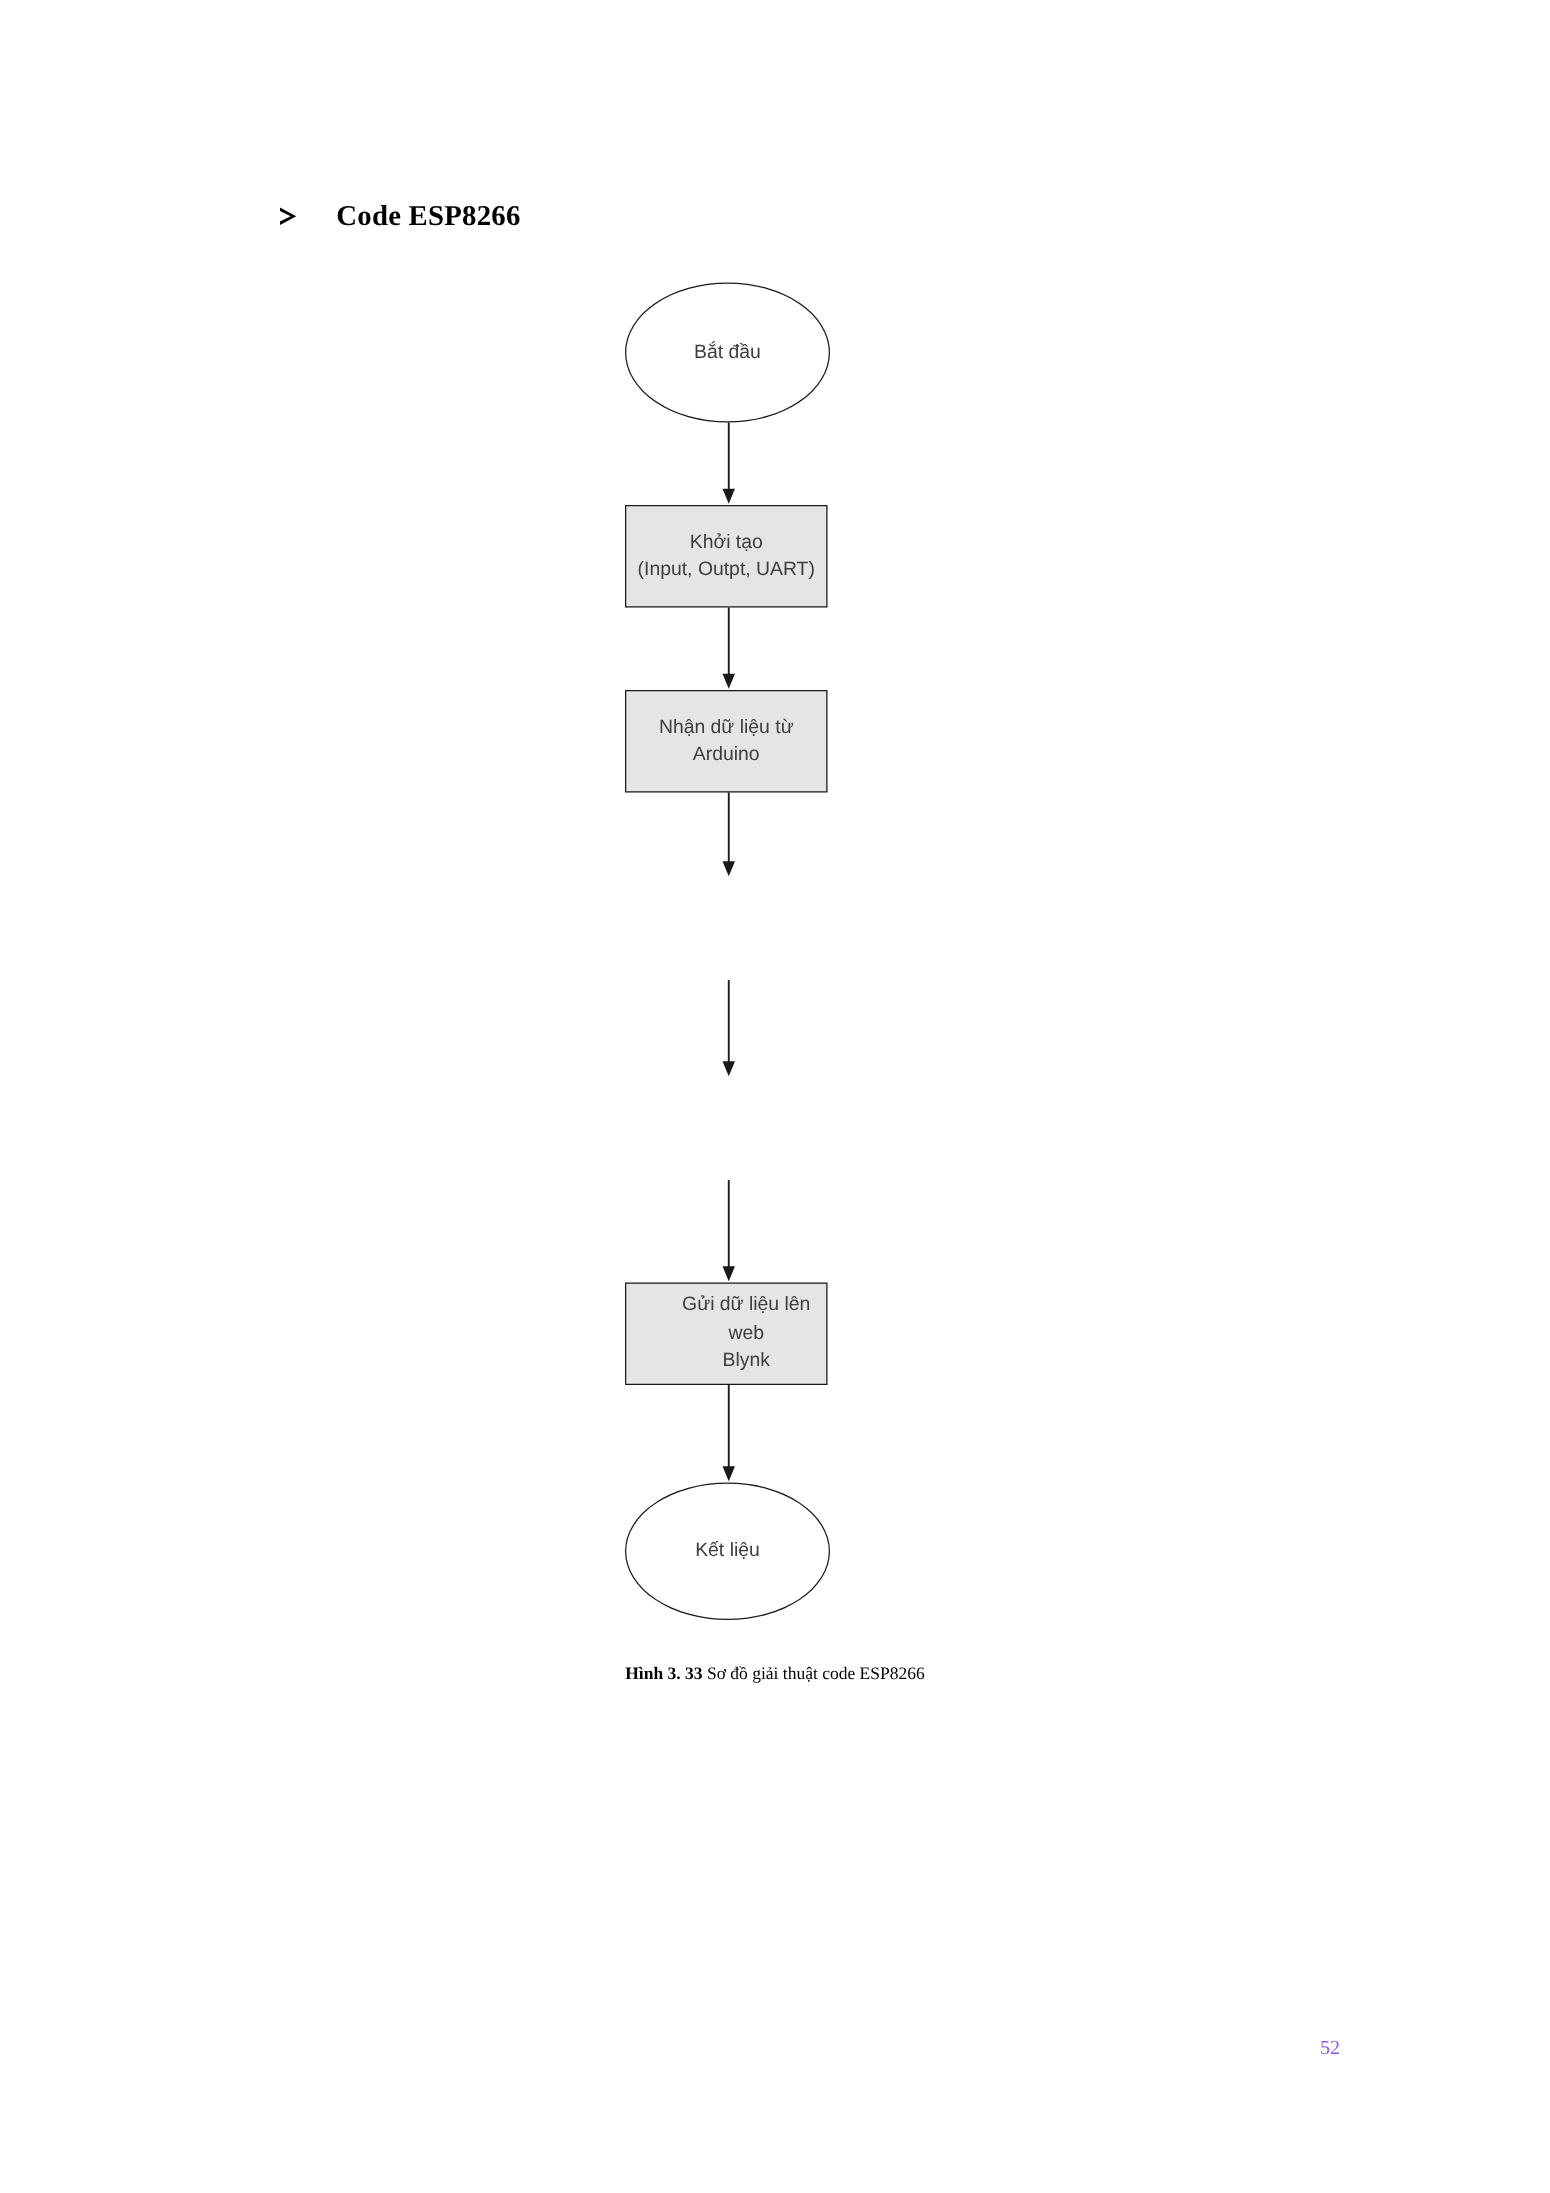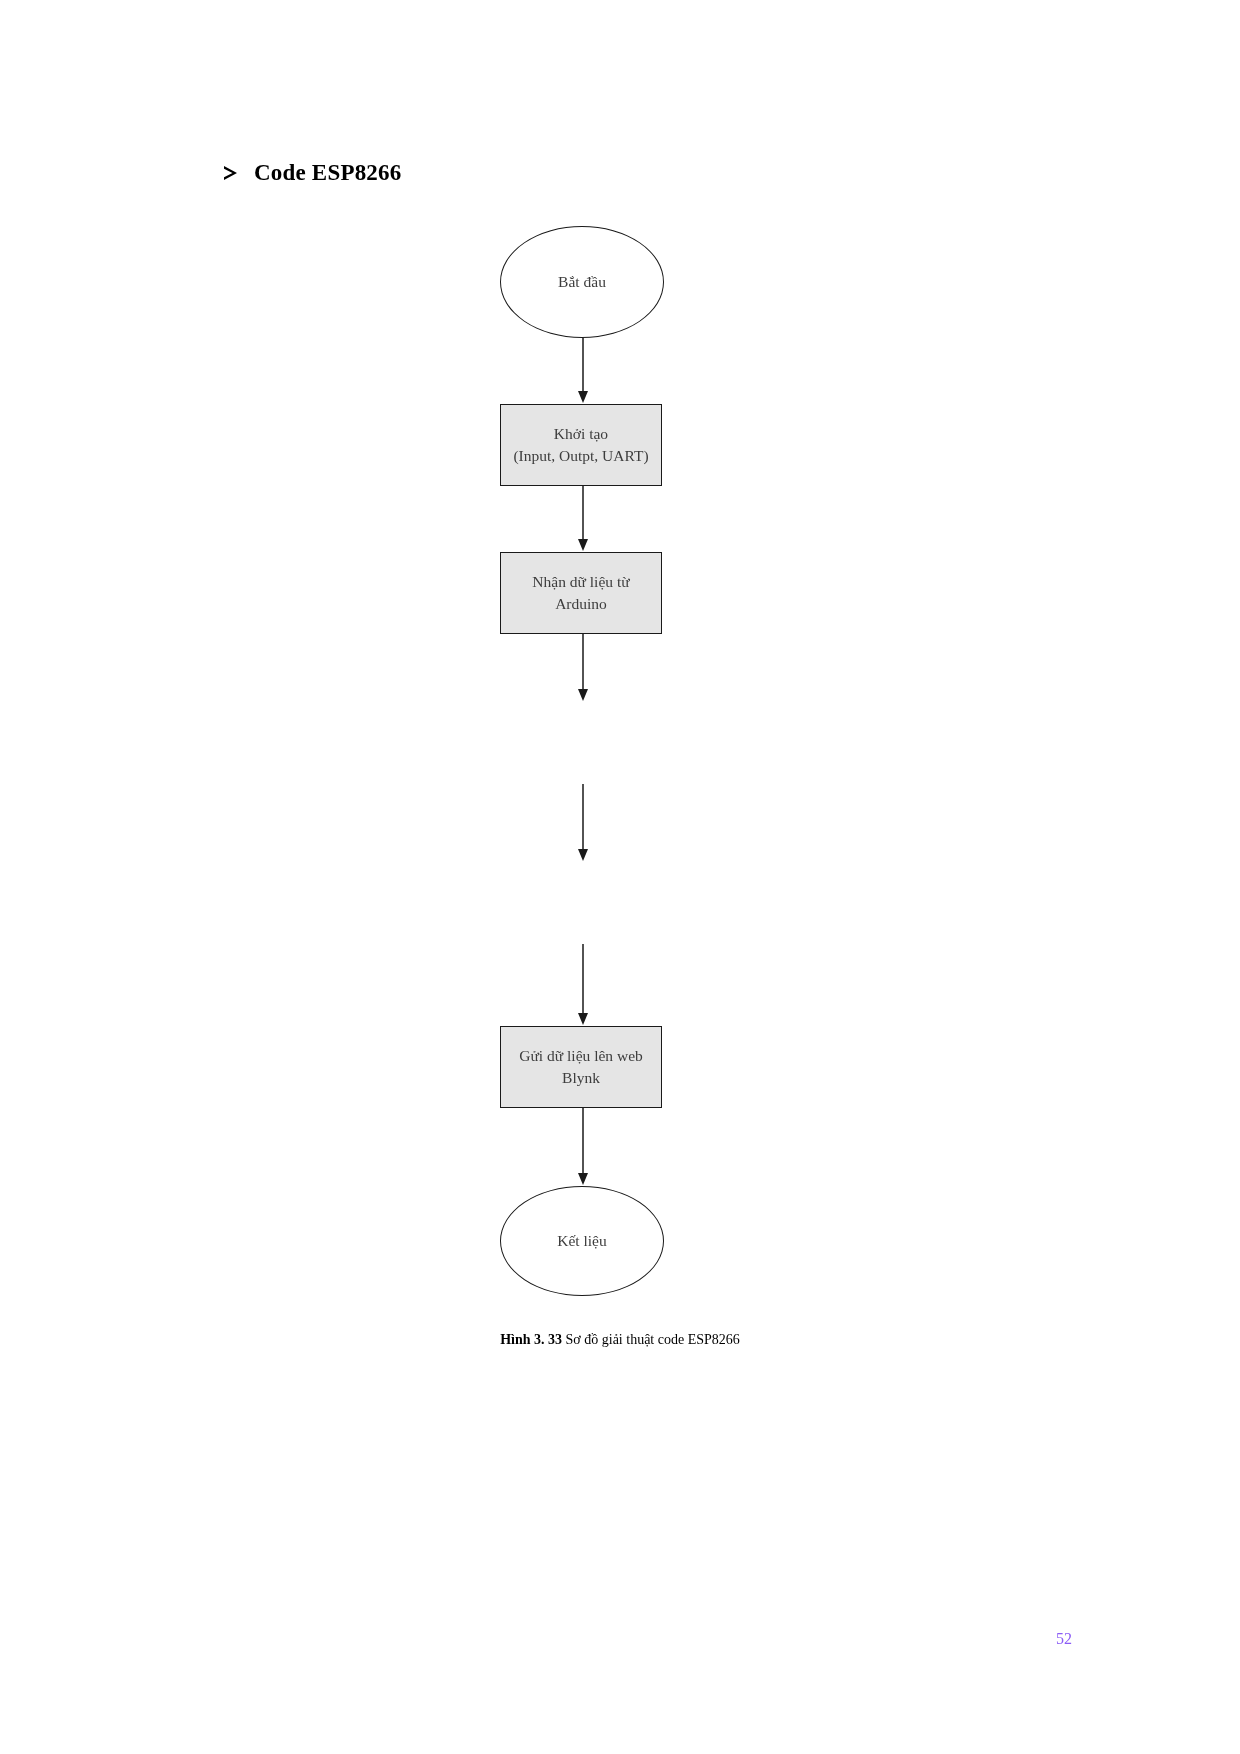--- a/index.html
+++ b/index.html
@@ -16,21 +16,21 @@
     font-family: "Liberation Serif", serif;
   }
 
   
   .heading {
     position: absolute;
     left: 222px;
     top: 160px;
     display: flex;
     align-items: center;
-    gap: 14px;
+    gap: 29px;
   }
   .bullet-arrow {
     display: inline-block;
     width: 18px;
     height: 20px;
     position: relative;
     flex: none;
   }
   .bullet-arrow svg { display: block; }
   .heading-text {
@@ -51,21 +51,21 @@
     height: 1754px;
     pointer-events: none;
   }
   .flow-node {
     position: absolute;
     box-sizing: border-box;
     display: flex;
     align-items: center;
     justify-content: center;
     text-align: center;
-    font-family: Liberation Serif, serif;
+    font-family: Liberation Sans, sans-serif;
     font-size: 15.5px;
     line-height: 1.45;
     color: #3d3d3d;
     pointer-events: auto;
   }
   .node-terminator {
     border: 1.3px solid #1a1a1a;
     border-radius: 50%;
     background: #ffffff;
   }
@@ -164,21 +164,21 @@
     </div>
 
 
     <div class="connector" style="left:575px; top:944px;">
       <svg width="16" height="82" viewBox="0 0 16 82">
         <line x1="8" y1="0" x2="8" y2="73" stroke="#1a1a1a" stroke-width="1.5"></line>
         <path d="M8 81 L3 69 L13 69 Z" fill="#1a1a1a"></path>
       </svg>
     </div>
 
-    <div class="flow-node node-process" style="left:500px; top:1026px; width:162px; height:82px;">
+    <div class="flow-node node-process" style="left:500px; top:1026px; width:162px; height:82px;padding-left:32px;">
       <span class="node-label">Gửi dữ liệu lên web
 Blynk</span>
     </div>
 
     <div class="connector" style="left:575px; top:1108px;">
       <svg width="16" height="78" viewBox="0 0 16 78">
         <line x1="8" y1="0" x2="8" y2="69" stroke="#1a1a1a" stroke-width="1.5"></line>
         <path d="M8 77 L3 65 L13 65 Z" fill="#1a1a1a"></path>
       </svg>
     </div>

